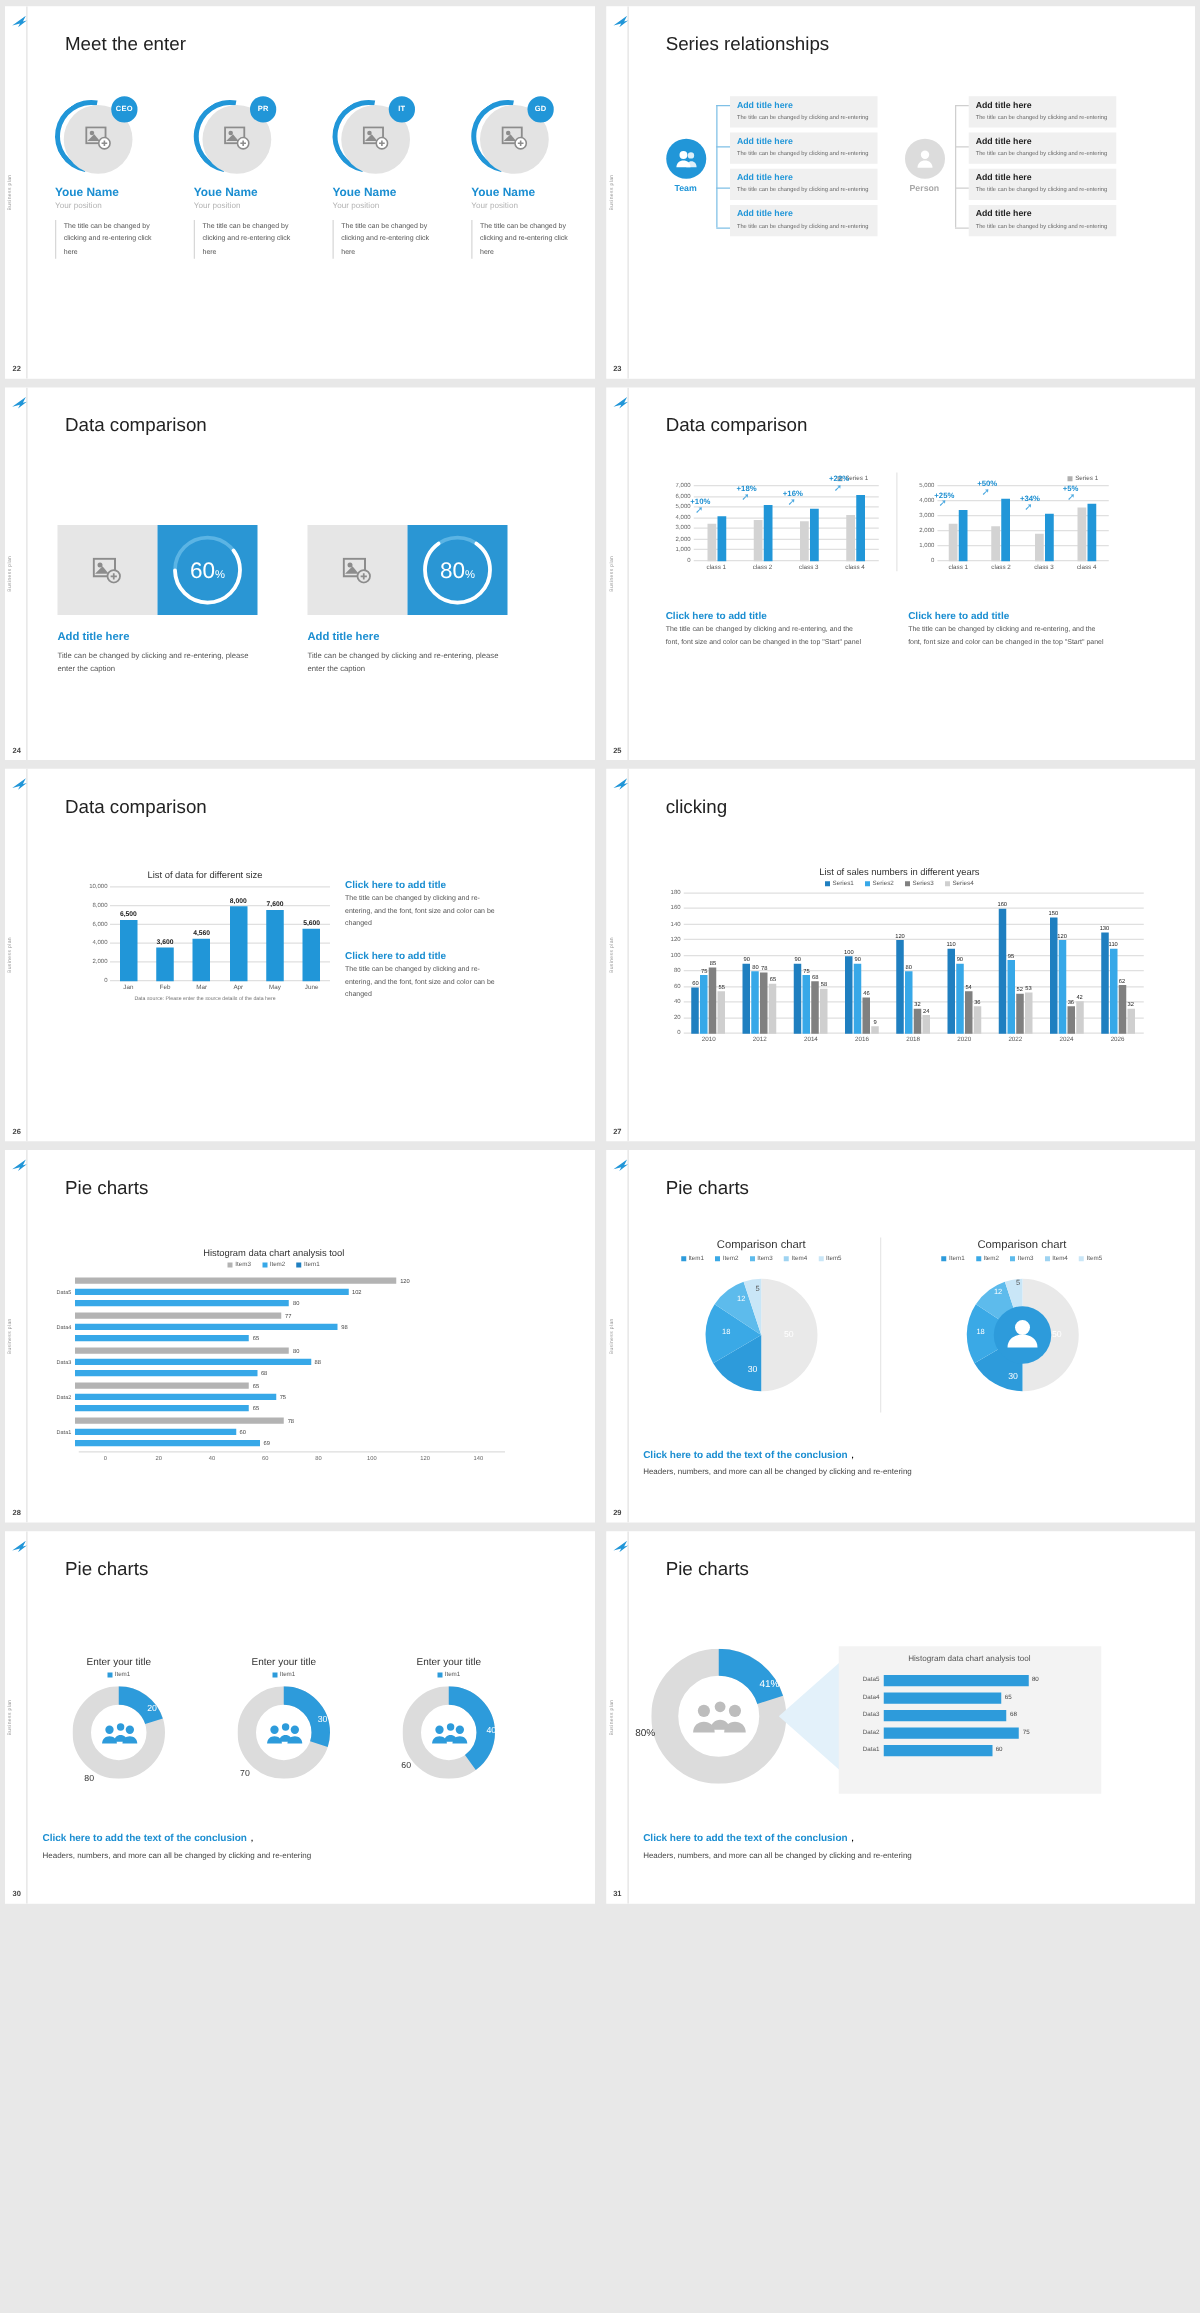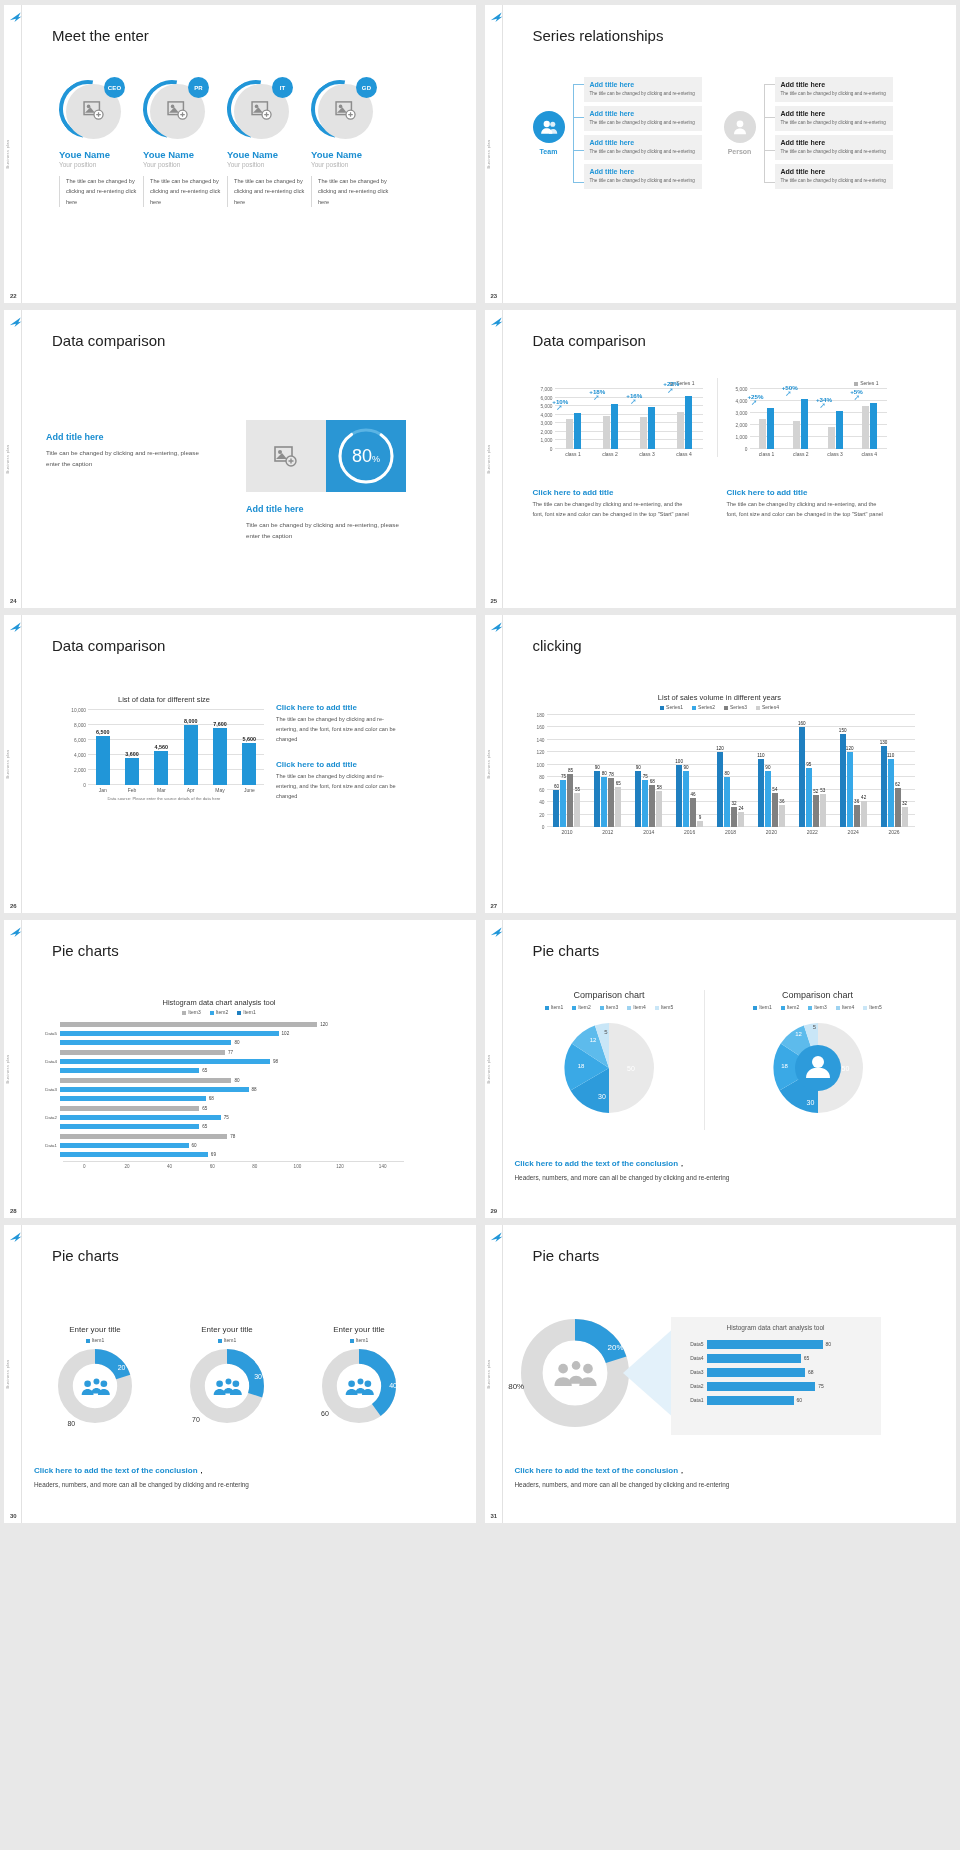--- a/index.html
+++ b/index.html
@@ -16,21 +16,21 @@
   .railline { position:absolute; left:17px; top:0; bottom:0; width:1px; background:#e2e2e2; }
   .logo { position:absolute; left:4px; top:6px; width:16px; height:14px; }
   .vlabel {
     position:absolute; left:1px; top:50%; transform:translateY(-50%) rotate(180deg);
     writing-mode: vertical-rl; font-size:4px; color:#9a9a9a; letter-spacing:.3px;
   }
   .pgnum { position:absolute; left:6px; bottom:4px; font-size:6px; color:#444; font-weight:bold; }
   .stitle { position:absolute; left:48px; top:22px; font-size:15px; color:#222; font-weight:400; }
 
   
-  .team { position:absolute; left:55px; top:74px; display:flex; gap:2px; }
+  .team { position:absolute; left:40px; top:74px; display:flex; gap:29px; }
   .member { width:82px; position:relative; }
   .avatar-wrap { position:relative; width:70px; height:62px; }
   .ring { position:absolute; left:0; top:1px; width:58px; height:58px; border-radius:50%;
           border:4px solid #2196d8; border-right-color:transparent; border-bottom-color:transparent;
           transform:rotate(-35deg); }
   .circ { position:absolute; left:7px; top:5px; width:55px; height:55px; border-radius:50%; background:#e3e3e3; }
   .badge { position:absolute; right:4px; top:-2px; width:21px; height:21px; border-radius:50%;
            background:#2196d8; color:#fff; font-size:6px; display:flex; align-items:center;
            justify-content:center; font-weight:bold; letter-spacing:.2px;}
   .imgicon { position:absolute; left:24px; top:22px; width:22px; height:19px; }
@@ -291,20 +291,38 @@
     <div class="railline"></div>
     <svg class="logo" viewBox="0 0 20 18">
         <path d="M2 12 L16 2 L13 8 L17 7 L8 14 L10 10 Z" fill="#2196d8"></path>
       </svg>
     <div class="vlabel">Business plan</div>
     <div class="pgnum">24</div>
     <div class="stitle">Data comparison</div>
 
     <div class="cmp">
       <div class="cmpcard">
+        <div class="cmptiles">
+          <div class="tile-gray">
+            <svg width="24" height="21" viewBox="0 0 24 21">
+                <rect x="1" y="1" width="17" height="14" fill="none" stroke="#8c8c8c" stroke-width="1.6"></rect>
+                <circle cx="6" cy="6" r="2" fill="#8c8c8c"></circle>
+                <path d="M2 13 L8 7 L13 13 Z" fill="#8c8c8c"></path>
+                <circle cx="17" cy="15" r="5" fill="#e6e6e6" stroke="#8c8c8c" stroke-width="1.4"></circle>
+                <path d="M17 12.5v5M14.5 15h5" stroke="#8c8c8c" stroke-width="1.4"></path>
+              </svg>
+          </div>
+          <div class="tile-blue">
+            <svg width="64" height="64" viewBox="0 0 64 64" style="position:absolute;left:50%;top:50%;transform:translate(-50%,-50%)">
+              <circle cx="32" cy="32" r="26" fill="none" stroke="#5bb4e4" stroke-width="3"></circle>
+              <circle cx="32" cy="32" r="26" fill="none" stroke="#ffffff" stroke-width="3" stroke-dasharray="98 166" stroke-dashoffset="-24" stroke-linecap="round" transform="rotate(-90 32 32)"></circle>
+            </svg>
+            <div class="pct"><span>60</span><small>%</small></div>
+          </div>
+        </div>
         <div class="cmptitle">Add title here</div>
         <div class="cmpdesc">Title can be changed by clicking and re-entering, please enter the caption</div>
       </div>
       <div class="cmpcard">
         <div class="cmptiles">
           <div class="tile-gray">
             <svg width="24" height="21" viewBox="0 0 24 21">
                 <rect x="1" y="1" width="17" height="14" fill="none" stroke="#8c8c8c" stroke-width="1.6"></rect>
                 <circle cx="6" cy="6" r="2" fill="#8c8c8c"></circle>
                 <path d="M2 13 L8 7 L13 13 Z" fill="#8c8c8c"></path>
@@ -536,21 +554,21 @@
   <div class="slide">
     <div class="railline"></div>
     <svg class="logo" viewBox="0 0 20 18">
         <path d="M2 12 L16 2 L13 8 L17 7 L8 14 L10 10 Z" fill="#2196d8"></path>
       </svg>
     <div class="vlabel">Business plan</div>
     <div class="pgnum">27</div>
     <div class="stitle">clicking</div>
 
     <div class="chartbox" style="left:40px; top:78px; width:390px;">
-      <div class="chtitle">List of sales volume in different years</div>
+      <div class="chtitle">List of sales numbers in different years</div>
       <div class="legend" id="s27Leg">
           <span><i style="background:#1f7fc0"></i>Series1</span>
           <span><i style="background:#37a8e8"></i>Series2</span>
           <span><i style="background:#808080"></i>Series3</span>
           <span><i style="background:#cfcfcf"></i>Series4</span>
         </div>
       <div class="plot" style="height:112px; margin-left:22px; margin-top:5px;" id="s27P">
           <div class="gridline" style="bottom: 0%;"></div>
           <div class="yt" style="bottom: 0%; margin-bottom: 0px; top: auto; transform: translateY(50%);">0</div>
           <div class="gridline" style="bottom: 11.1111%;"></div>
@@ -989,21 +1007,21 @@
       <svg viewBox="0 0 100 100" width="108" height="108">
         <circle cx="50" cy="50" r="40" fill="none" stroke="#dcdcdc" stroke-width="20"></circle>
         <circle cx="50" cy="50" r="40" fill="none" stroke="#2d9bdb" stroke-width="20" stroke-dasharray="50.3 201" transform="rotate(-90 50 50)"></circle>
         <circle cx="39" cy="46" r="4.5" fill="#bdbdbd"></circle>
           <path d="M31 62c0-5 3.6-8 8-8s8 3 8 8z" fill="#bdbdbd"></path>
         <circle cx="51" cy="43" r="4" fill="#bdbdbd"></circle>
           <path d="M44 60c0-4.6 3.2-7.4 7-7.4s7 2.8 7 7.4z" fill="#bdbdbd"></path>
         <circle cx="62" cy="46" r="4.5" fill="#bdbdbd"></circle>
           <path d="M54 62c0-5 3.6-8 8-8s8 3 8 8z" fill="#bdbdbd"></path>
       </svg>
-      <div class="dnum" style="left:88%; top:26%; color:#fff; font-size:8px;">20%</div>
+      <div class="dnum" style="left:88%; top:26%; color:#fff; font-size:8px;">41%</div>
       <div class="dnum" style="left:-4%; top:62%; color:#333; font-size:8px;">80%</div>
     </div>
 
     <svg style="position:absolute; left:138px; top:100px;" width="52" height="96" viewBox="0 0 52 96">
       <path d="M0 48 L52 2 L52 94 Z" fill="#e3f1fa"></path>
     </svg>
 
     <div style="position:absolute; left:186px; top:92px; width:210px; height:118px; background:#f3f3f3; padding:7px 8px;">
       <div class="chtitle" style="font-size:6.5px; color:#555;">Histogram data chart analysis tool</div>
       <div style="margin-top:7px;" id="s31Rows">

